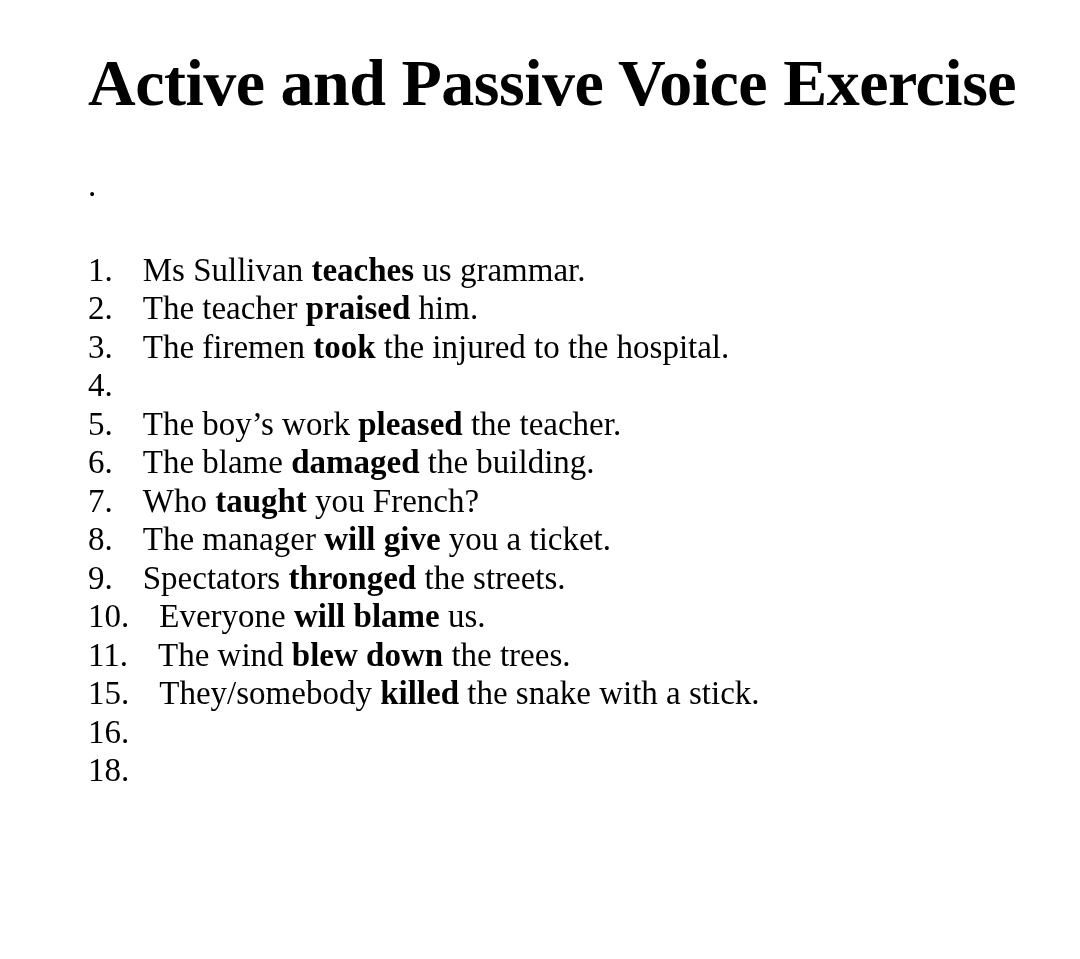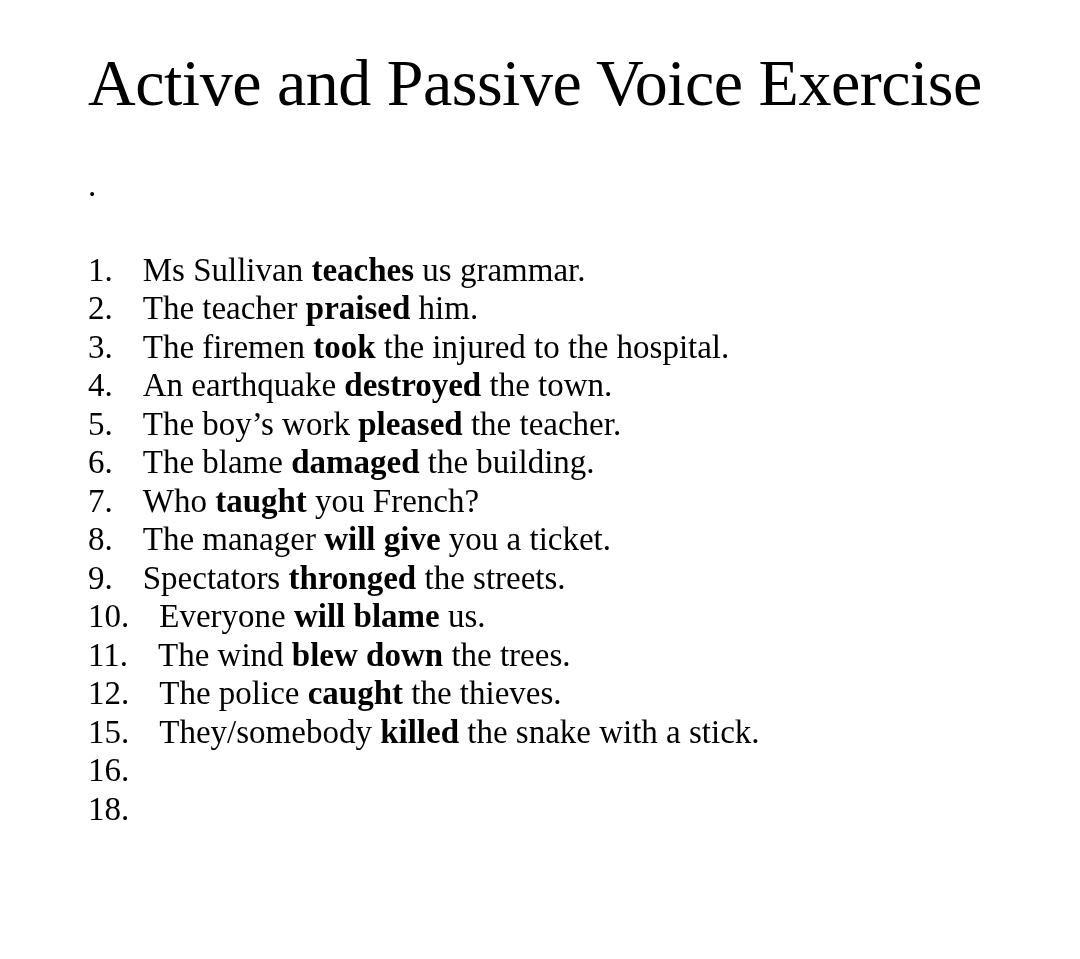--- a/index.html
+++ b/index.html
@@ -19,21 +19,21 @@
     padding-right: 24px;
     box-sizing: border-box;
     width: 1080px;
     height: 959px;
   }
   .doc-title {
     margin: 0;
     padding-top: 50px;
     font-size: 66px;
     line-height: 66px;
-    font-weight: normal;
+    font-weight: bold;
     white-space: nowrap;
     letter-spacing: -0.5px;
   }
   .stray-mark {
     margin: 0;
     margin-top: 50px;
     font-size: 33px;
     line-height: 38.5px;
   }
   .exercise-list {
@@ -69,21 +69,20 @@
       <div class="row">
         <span class="num">2.</span>
         <span class="txt"><span>The teacher </span><b>praised</b><span> him.</span></span>
       </div>
       <div class="row">
         <span class="num">3.</span>
         <span class="txt"><span>The firemen </span><b>took</b><span> the injured to the hospital.</span></span>
       </div>
       <div class="row">
         <span class="num">4.</span>
-        <span class="txt"><span>An earthquake </span><b>destroyed</b><span> the town.</span></span>
       </div>
       <div class="row">
         <span class="num">5.</span>
         <span class="txt"><span>The boy’s work </span><b>pleased</b><span> the teacher.</span></span>
       </div>
       <div class="row">
         <span class="num">6.</span>
         <span class="txt"><span>The blame </span><b>damaged</b><span> the building.</span></span>
       </div>
       <div class="row">
@@ -100,24 +99,20 @@
       </div>
       <div class="row">
         <span class="num">10.</span>
         <span class="txt"><span>Everyone </span><b>will blame</b><span> us.</span></span>
       </div>
       <div class="row">
         <span class="num">11.</span>
         <span class="txt"><span>The wind </span><b>blew down</b><span> the trees.</span></span>
       </div>
       <div class="row">
-        <span class="num">12.</span>
-        <span class="txt"><span>The police </span><b>caught</b><span> the thieves.</span></span>
-      </div>
-      <div class="row">
         <span class="num">15.</span>
         <span class="txt"><span>They/somebody </span><b>killed</b><span> the snake with a stick.</span></span>
       </div>
       <div class="row">
         <span class="num">16.</span>
       </div>
       <div class="row">
         <span class="num">18.</span>
       </div>
     </div>

